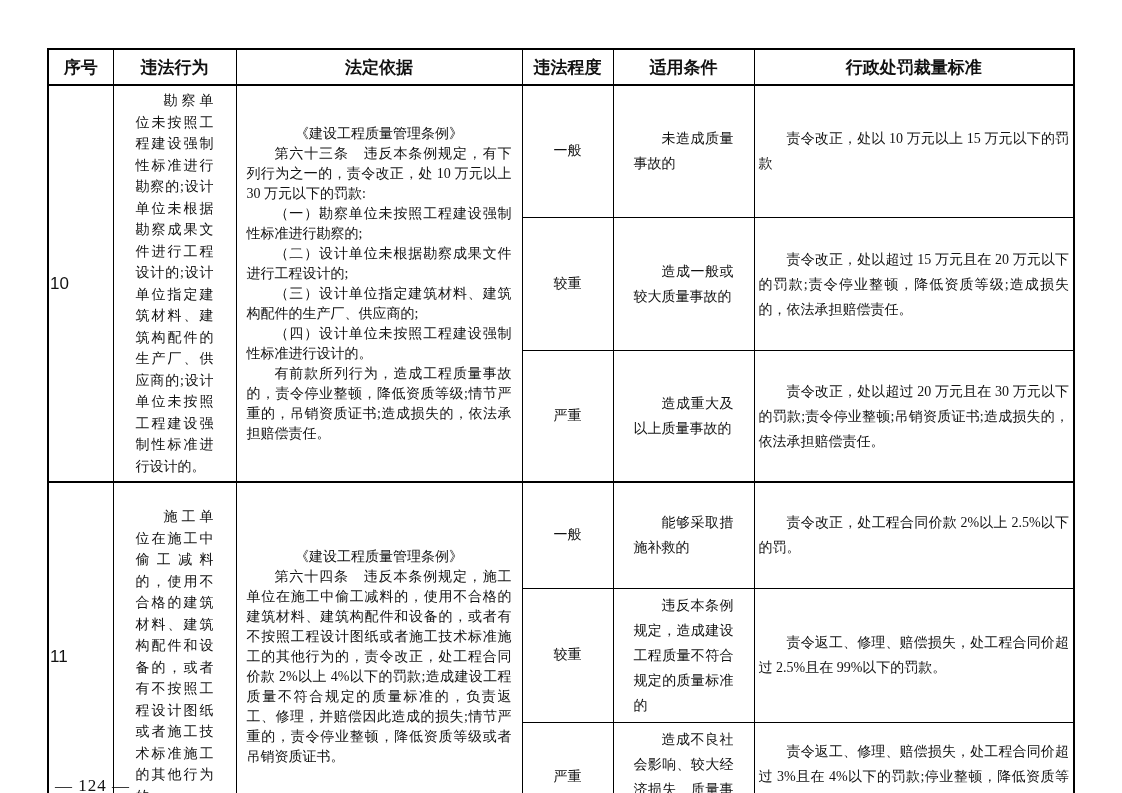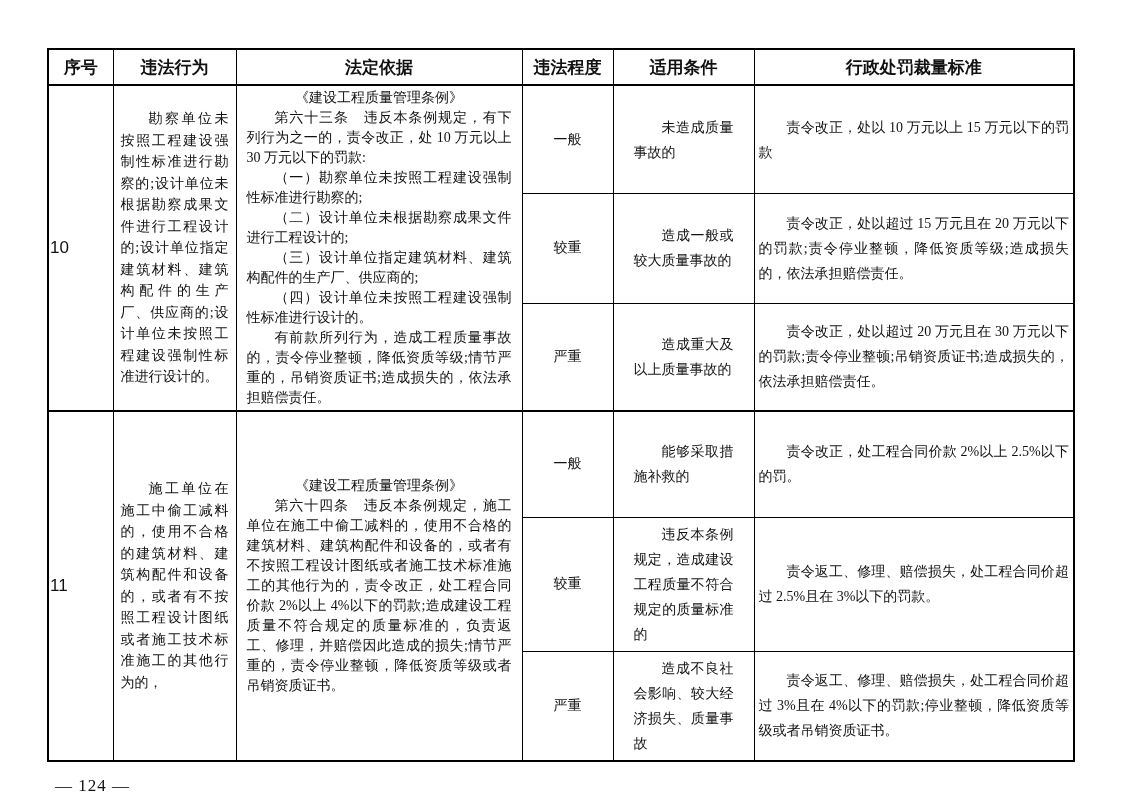--- a/index.html
+++ b/index.html
@@ -30,21 +30,21 @@
     font-size:17px;
     text-align:center;
     padding:0;
     border-bottom:2px solid #000;
   }
   tr.main-sep td { border-top:2px solid #000; }
   td.no {
     font-family:"Liberation Sans","DejaVu Sans",sans-serif;
     font-size:17px;
   }
-  td.behavior { padding:4px 7px; font-size:14px; line-height:21.5px;margin-left:30px; }
+  td.behavior { padding:4px 22px; font-size:14px; line-height:21.5px;margin-left:30px; }
   td.basis    { padding:2px 10px; font-size:14px; line-height:20px; }
   td.level    { text-align:center; font-size:14px; }
   td.cond     { padding:4px 20px;  font-size:14px; line-height:25px; }
   td.penalty  { padding:4px 4px; font-size:14px; line-height:25px; }
   .jp {
     margin:0;
     text-indent:2em;
     text-align:justify;
     text-align-last:left;
     word-break:break-all;
@@ -144,21 +144,21 @@
         <td class="penalty">
           <p class="jp">责令改正，处工程合同价款 2%以上 2.5%以下的罚。</p>
         </td>
       </tr>
       <tr style="height:103px">
         <td class="level">较重</td>
         <td class="cond">
           <p class="jp">违反本条例规定，造成建设工程质量不符合规定的质量标准的</p>
         </td>
         <td class="penalty">
-          <p class="jp">责令返工、修理、赔偿损失，处工程合同价超过 2.5%且在 3%以下的罚款。</p>
+          <p class="jp">责令返工、修理、赔偿损失，处工程合同价超过 2.5%且在 99%以下的罚款。</p>
         </td>
       </tr>
       <tr style="height:104px">
         <td class="level">严重</td>
         <td class="cond">
           <p class="jp">造成不良社会影响、较大经济损失、质量事故</p>
         </td>
         <td class="penalty">
           <p class="jp">责令返工、修理、赔偿损失，处工程合同价超过 3%且在 4%以下的罚款;停业整顿，降低资质等级或者吊销资质证书。</p>
         </td>

